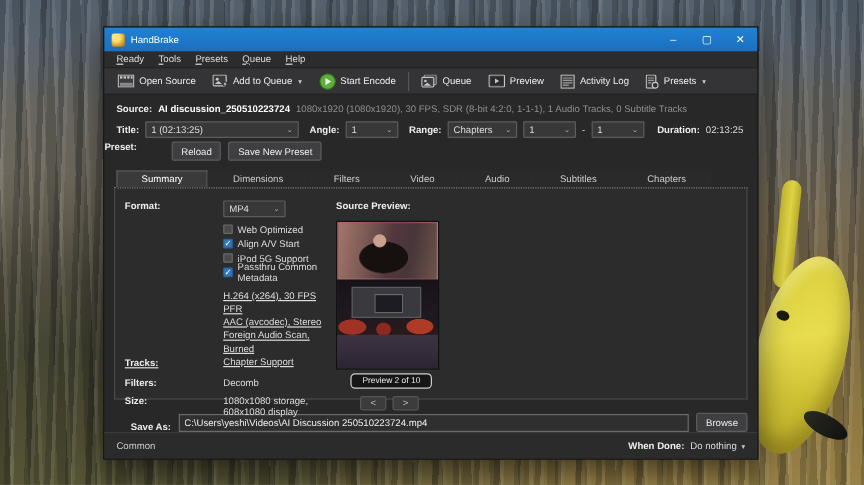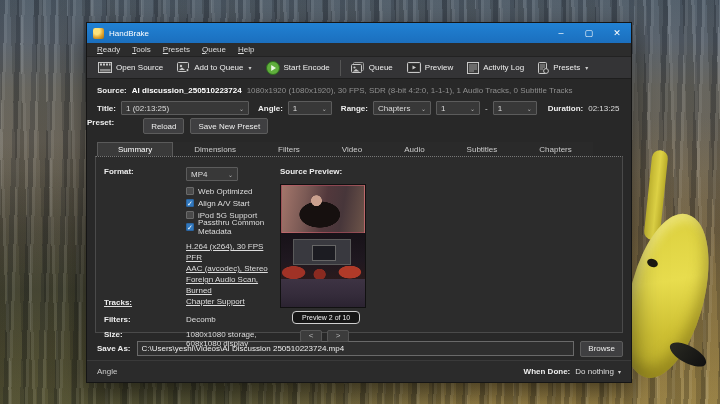--- a/index.html
+++ b/index.html
@@ -115,21 +115,21 @@
   .pv-shot-win { position:absolute; left:12px; top:6px; width:58px; height:26px; background:#39393f; border:1px solid #5a5a5a; }
   .pv-shot-win::after { content:""; position:absolute; left:18px; top:5px; width:22px; height:14px; background:#1c1c22; border:1px solid #666; }
   .pv-bottom { flex:1; background:linear-gradient(180deg,#3d3343 0%,#352c3b 55%,#2b2331 100%); }
   .pv-pill { margin:3px 0 0 12px; background:#161616; border:1px solid #cfcfcf; border-radius:4px;
     padding:2px 9px; font-size:7px; color:#eee; }
   .pv-nav { display:flex; gap:5px; margin:6px 0 0 20px; }
   .pv-nav-btn { width:22px; height:12px; background:#3c3c3c; border:1px solid #555; border-radius:2px;
     color:#bbb; font-size:8px; display:flex; align-items:center; justify-content:center; line-height:1; }
 
   
-  .saveas { height:23px; display:flex; align-items:center; gap:6px; padding:0 8px 0 10px; flex:none; }
+  .saveas { height:23px; display:flex; align-items:flex-end; gap:6px; padding:0 8px 0 10px; flex:none;margin-left:12px; }
   .saveas input { flex:1; height:15px; background:#2f2f2f; border:1px solid #6a6a6a; color:#eee;
     font-size:8px; font-family:"Liberation Sans",sans-serif; padding:0 4px; }
 
   
   .statusbar { height:22px; background:#2b2b2b; border-top:1px solid #3a3a3a; display:flex; align-items:center;
     padding:0 10px; flex:none; }
   .status-left { flex:1; color:#ccc; }
   .when-done { display:flex; align-items:center; gap:5px; }
   .wd-value { display:flex; align-items:center; gap:3px; color:#ddd; }
 </style>
@@ -348,21 +348,21 @@
       </div>
     </div>
 
     <div class="saveas">
       <span class="lbl">Save As:</span>
       <input type="text" value="C:\Users\yeshi\Videos\AI Discussion 250510223724.mp4" style="">
       <span class="btn">Browse</span>
     </div>
 
     <div class="statusbar">
-      <span class="status-left">Angle</span>
+      <span class="status-left">Common</span>
       <span class="when-done">
         <span class="lbl">When Done:</span>
         <span class="wd-value">
           <span>Do nothing</span>
           <span class="caret">▾</span>
         </span>
       </span>
     </div>
 
   </div>

